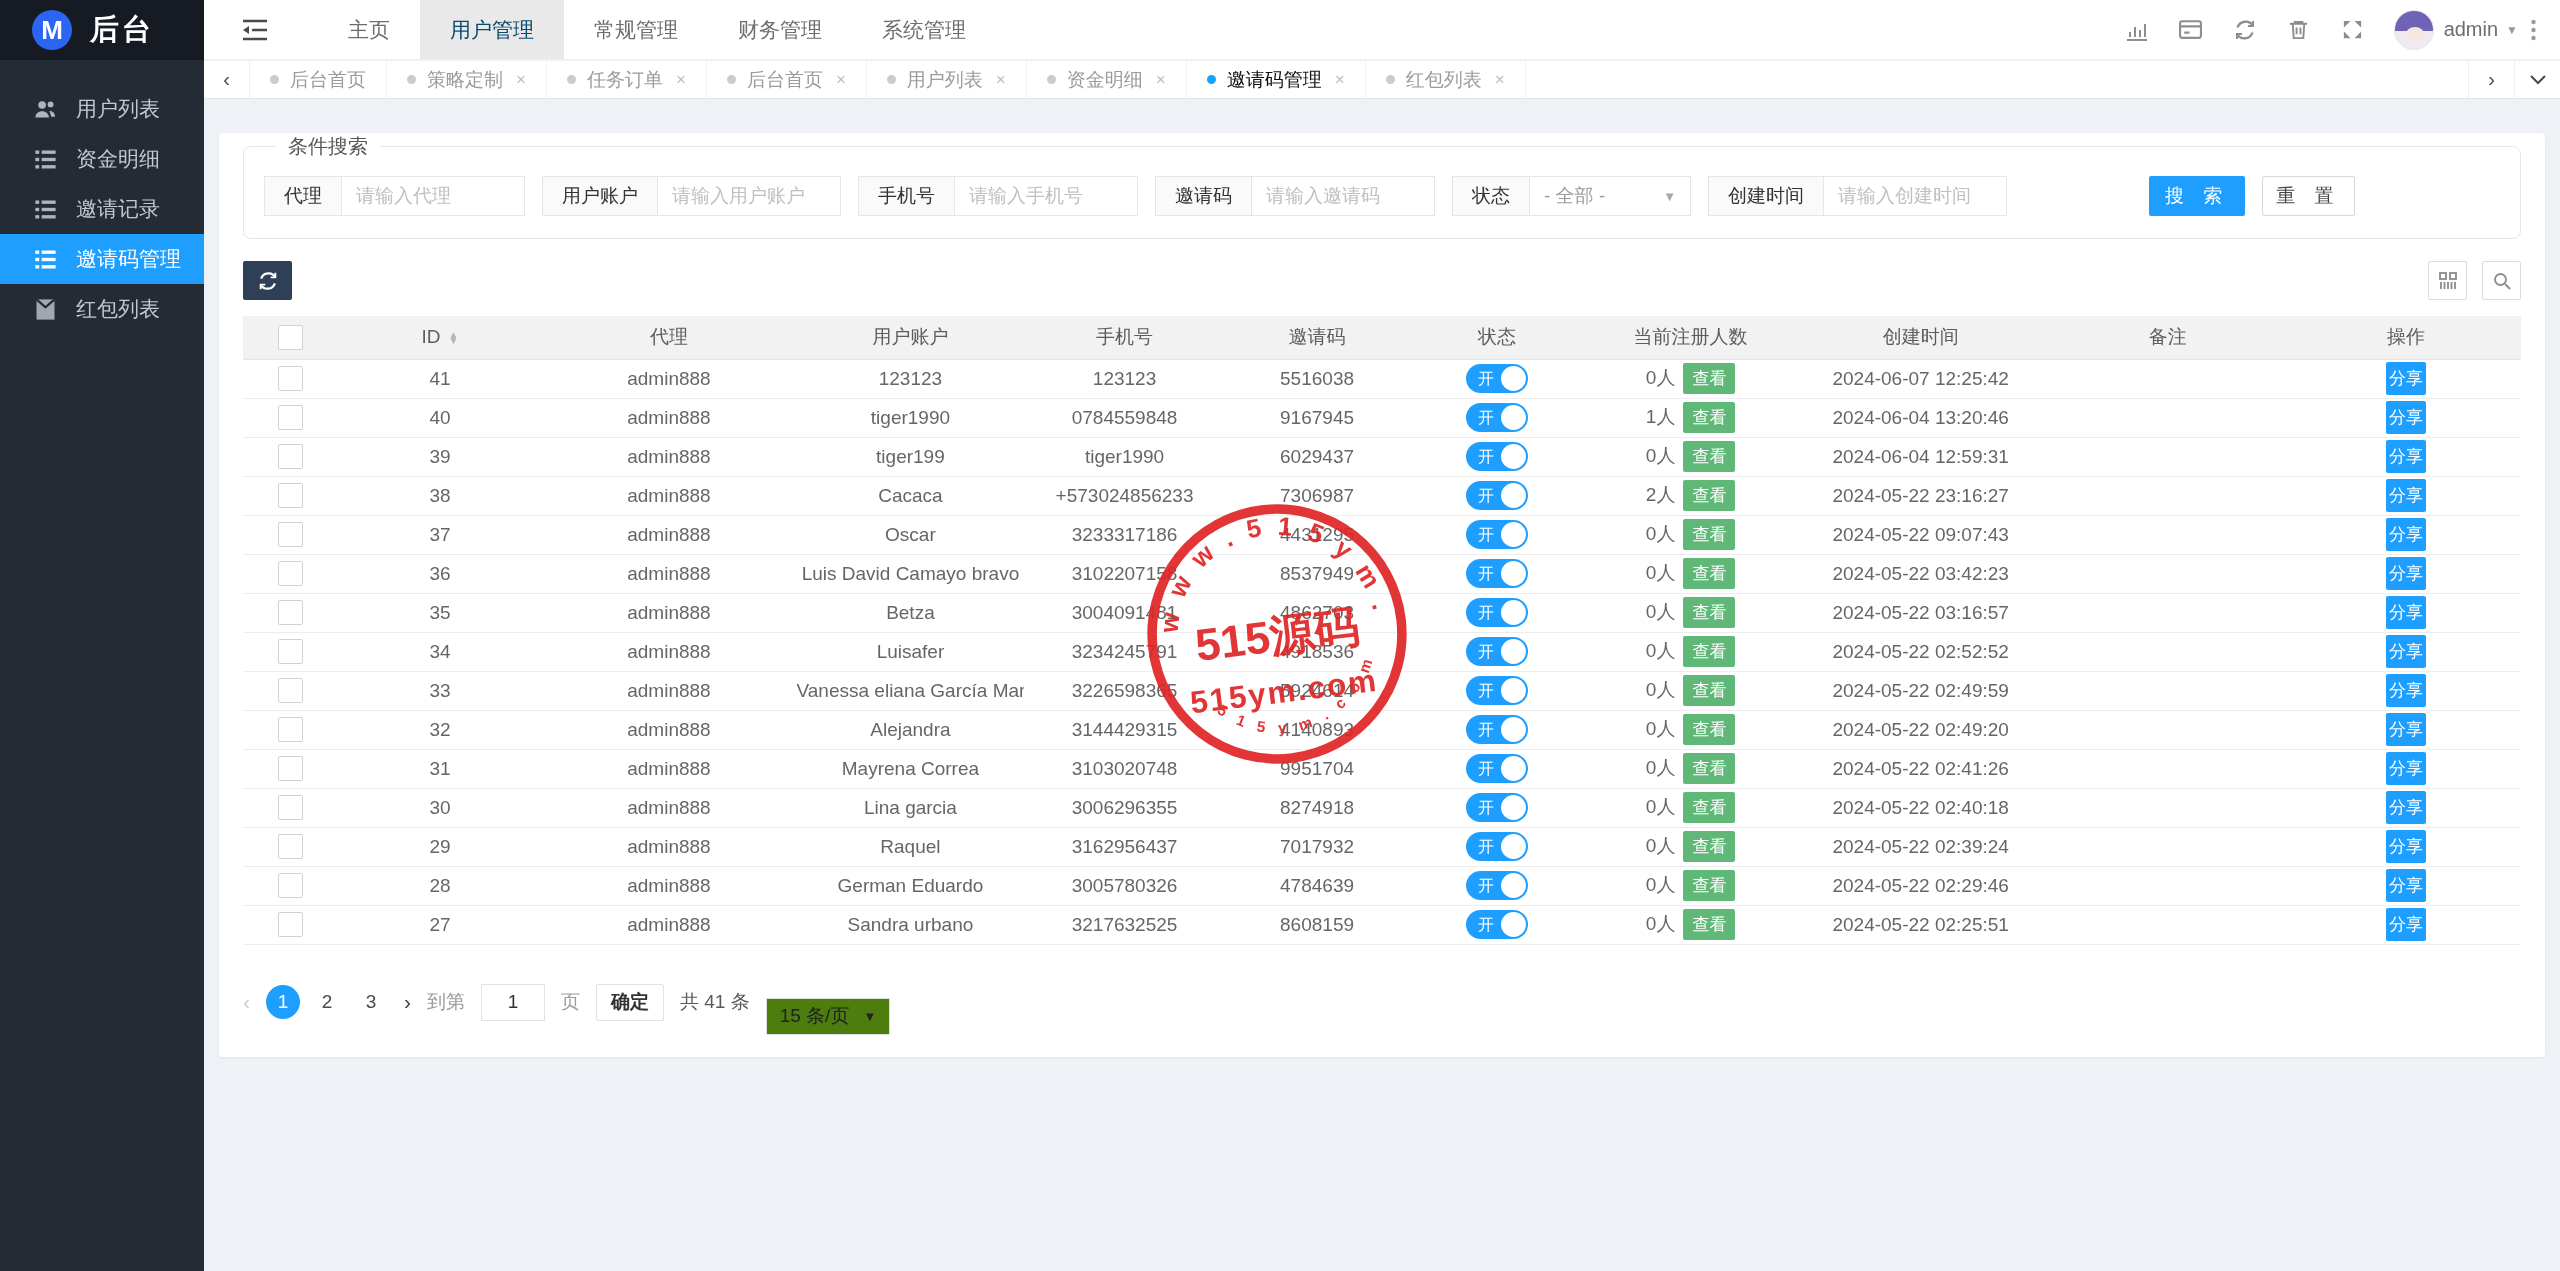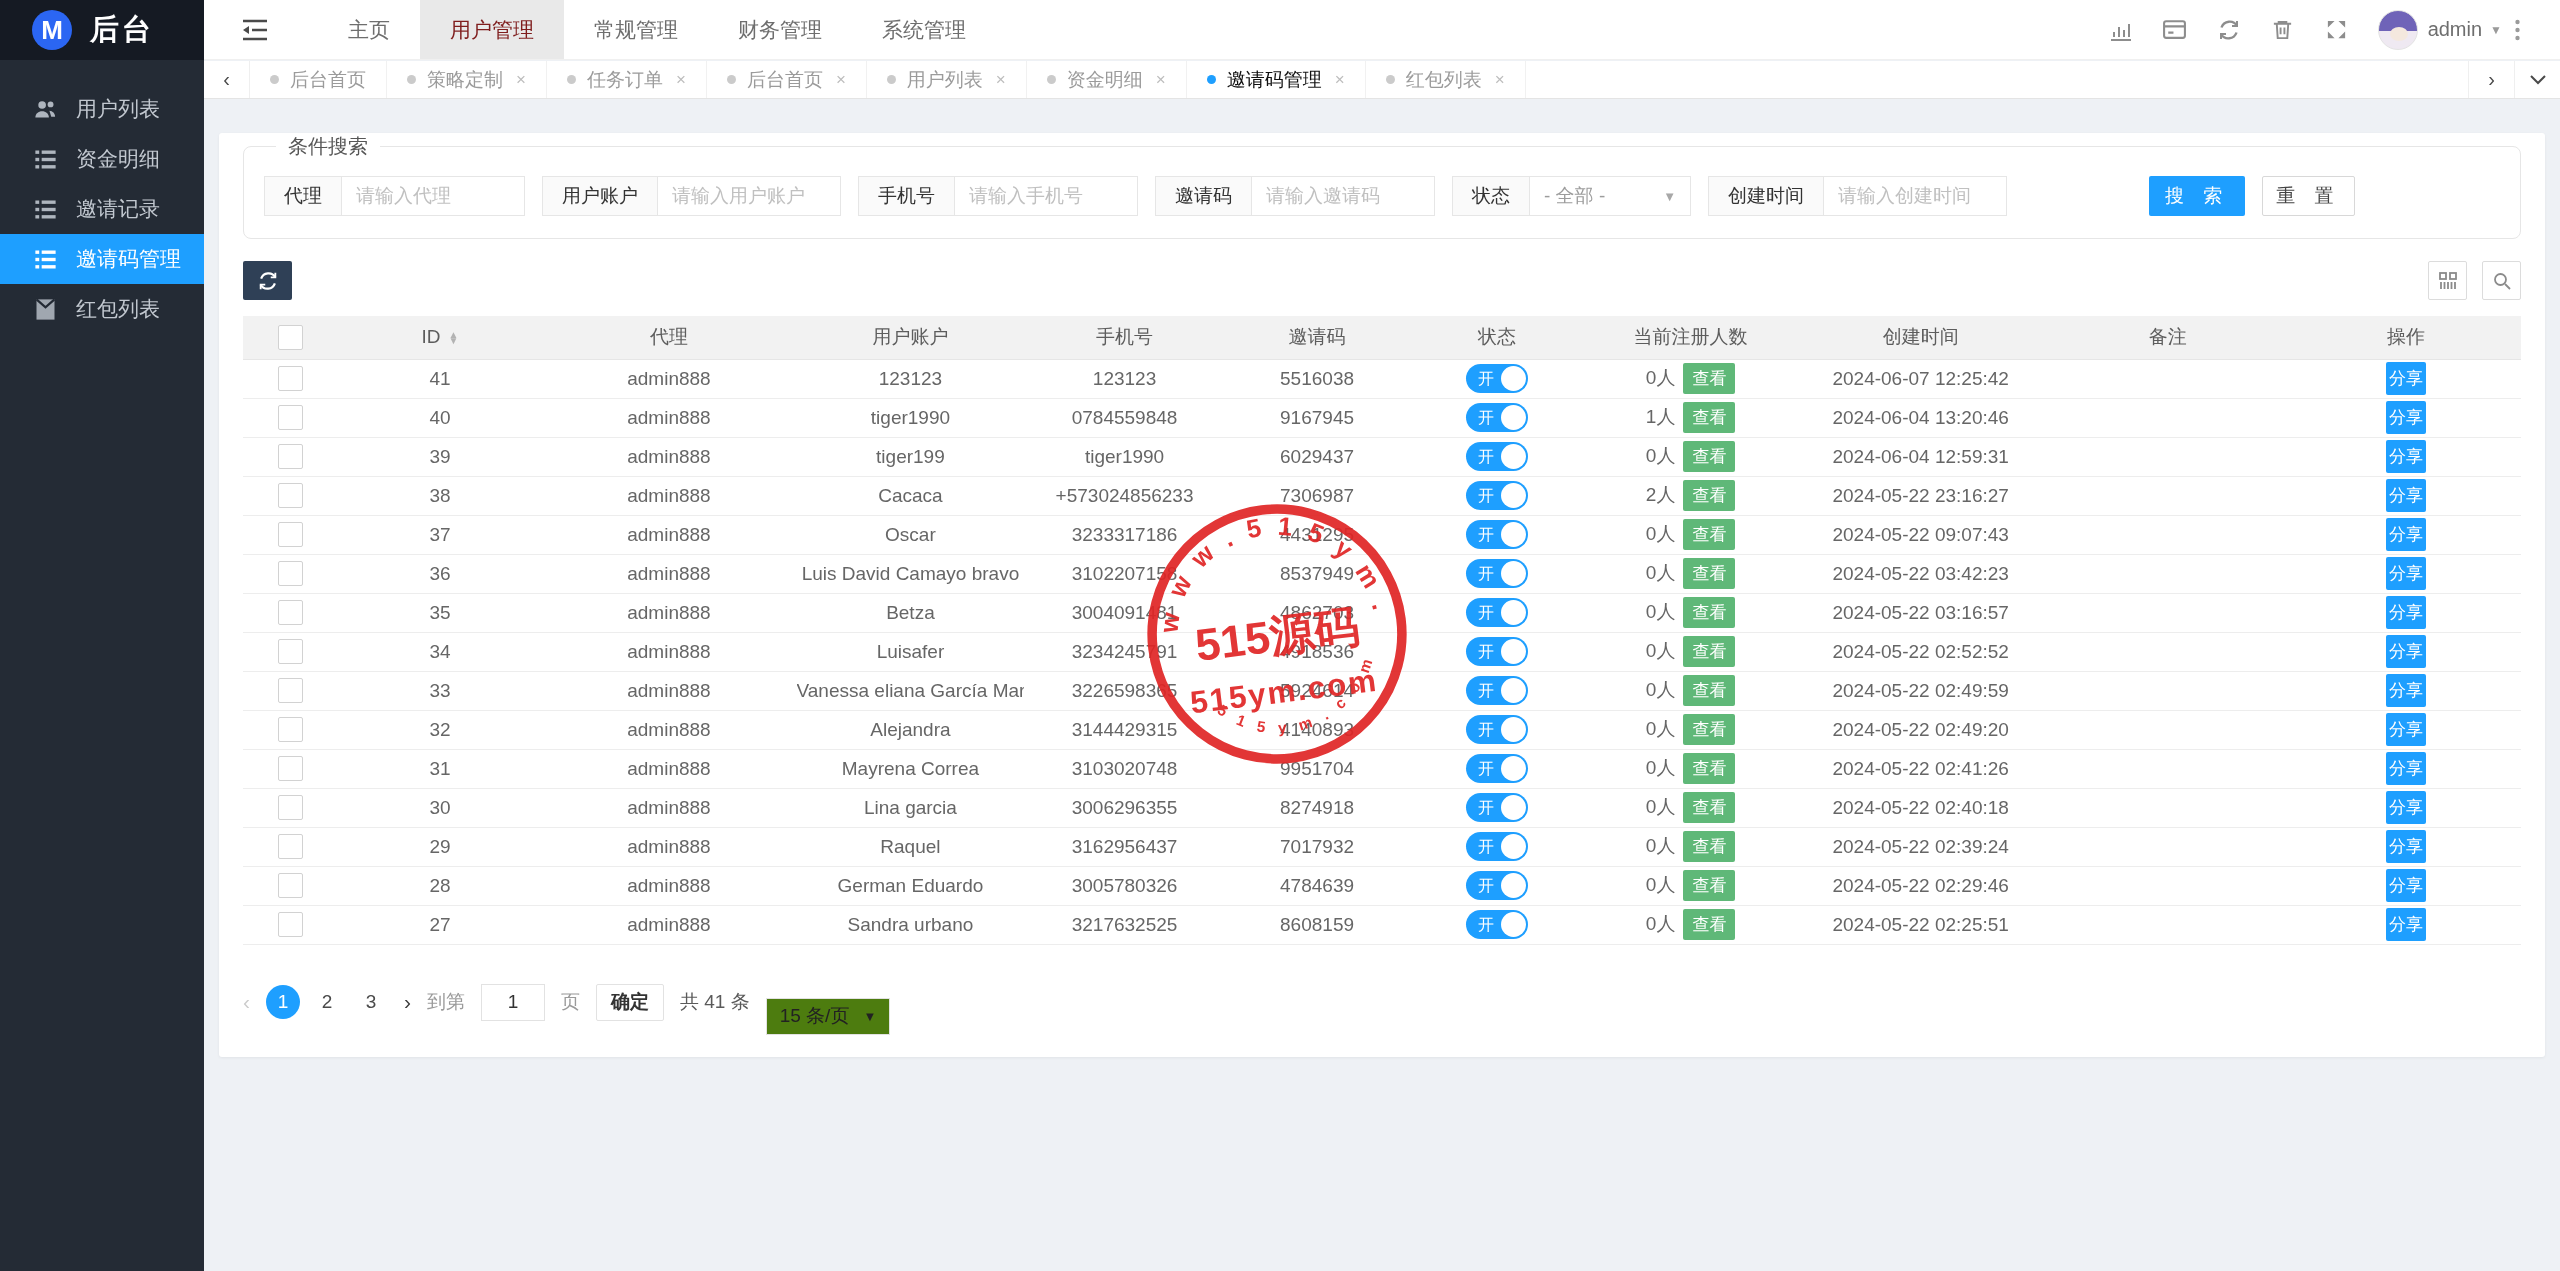--- a/index.html
+++ b/index.html
@@ -18,22 +18,22 @@
   .menu-item { height:50px;display:flex;align-items:center;padding-left:32px;color:#c2c8d0;font-size:21px;cursor:pointer; }
   .menu-item.active { background:#1E9FFF;color:#fff; }
   .menu-icon { width:27px;height:27px;margin-right:17px;flex:none; }
   .menu-icon svg { width:100%;height:100%; }
   
   .header { position:absolute;left:204px;top:0;right:0;height:60px;background:#fff;display:flex;align-items:center;
     border-bottom:1px solid #f0f0f0; z-index:4;}
   .collapse-btn { margin-left:34px;width:34px;height:34px;display:flex;align-items:center;justify-content:center;cursor:pointer;}
   .nav { display:flex;height:100%;margin-left:46px; }
   .nav-item { padding:0 30px;display:flex;align-items:center;font-size:21px;color:#6e6e6e;cursor:pointer;height:100%; }
-  .nav-item.active { background:#e9e9e9;color:#7f1d1d; }
-  .header-right { margin-left:auto;display:flex;align-items:center;padding-right:28px; }
+  .nav-item.active { background:#e9e9e9;color:#0c4a6e; }
+  .header-right { margin-left:auto;display:flex;align-items:center;padding-right:12px; }
   .hicon { width:54px;height:60px;display:flex;align-items:center;justify-content:center;color:#8d8d8d;cursor:pointer; }
   .avatar { width:40px;height:40px;border-radius:50%;margin:0 10px 0 14px;flex:none;overflow:hidden;
     background:linear-gradient(180deg,#6f63b8 0 52%,#efe9f2 52% 100%);border:1px solid #e3e3e3;position:relative;}
   .avatar::after{content:"";position:absolute;left:11px;top:16px;width:18px;height:14px;border-radius:50%;background:#f4e8de;}
   .username { font-size:20px;color:#6e6e6e;display:flex;align-items:center;gap:8px;cursor:pointer; }
   .username .dn { font-size:12px;color:#9a9a9a; }
   
   .tabbar { position:absolute;left:204px;top:61px;right:0;height:38px;background:#fff;display:flex;
     border-bottom:1px solid #e4e4e4; z-index:4;}
   .tab-arrow { width:46px;height:100%;display:flex;align-items:center;justify-content:center;color:#4a4a4a;

